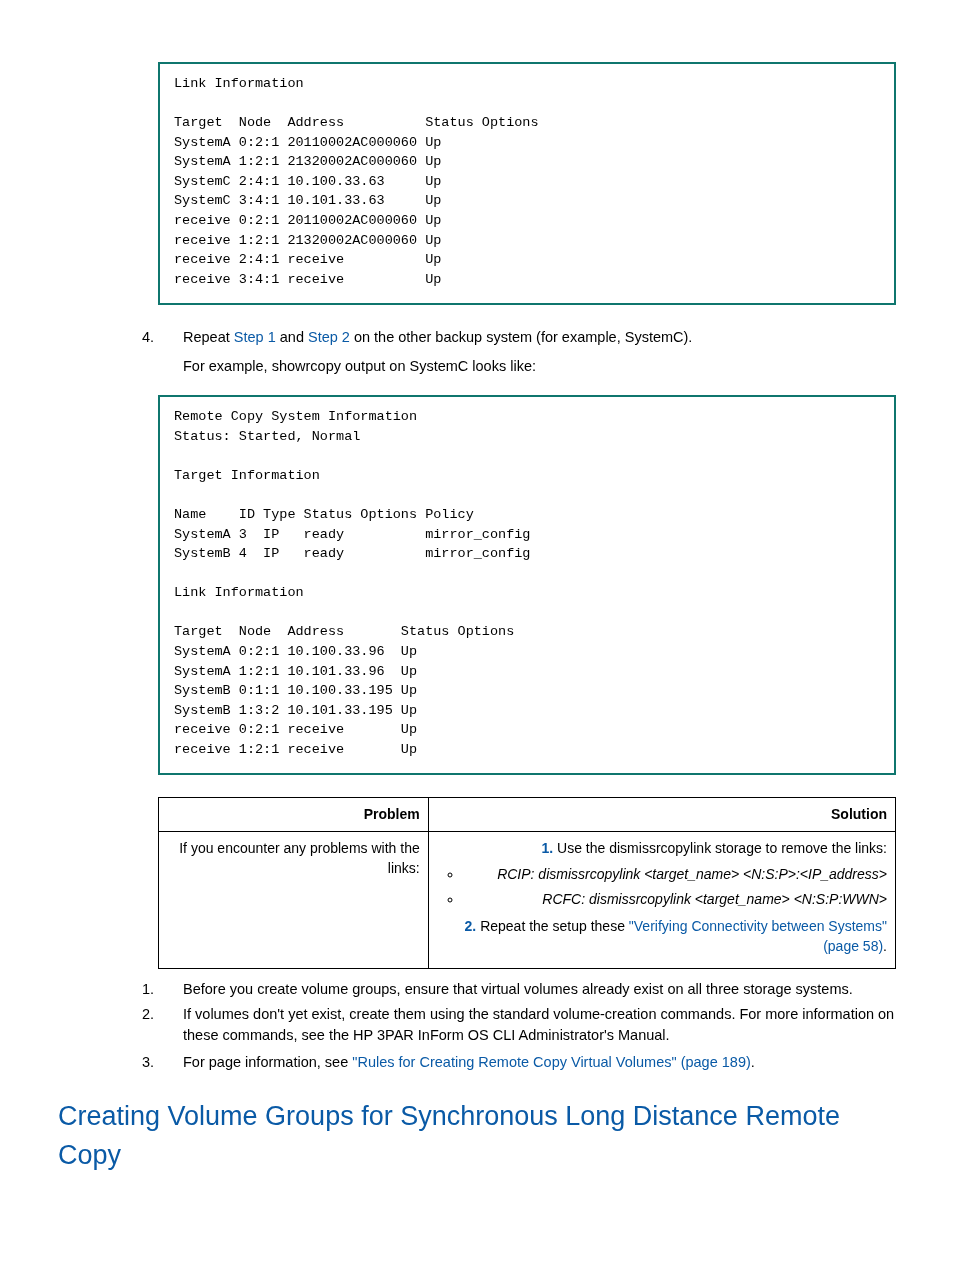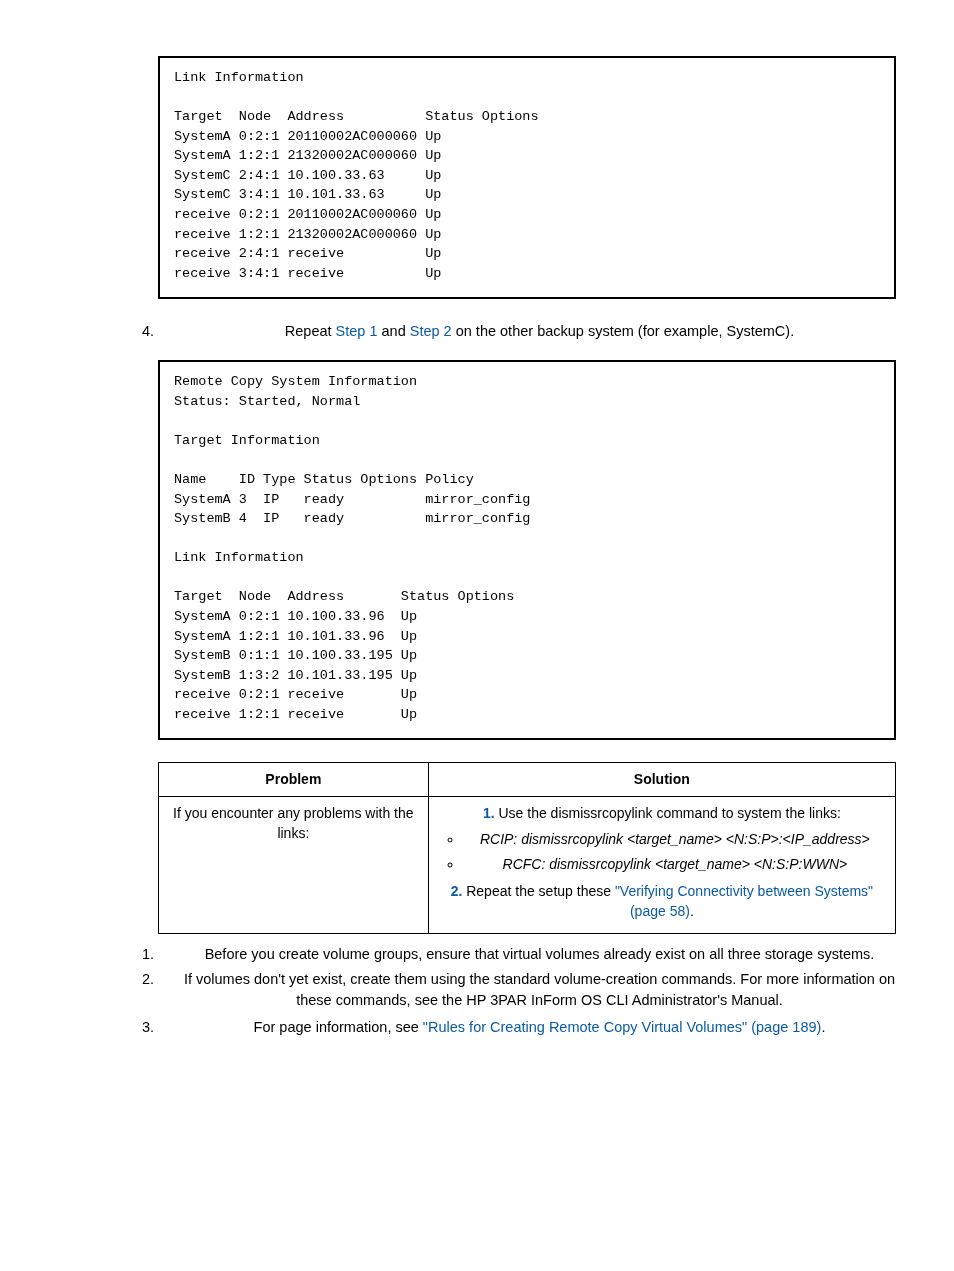--- a/index.html
+++ b/index.html
@@ -9,38 +9,37 @@
     margin: 0;
     padding: 0;
     background: #fff;
     width: 954px;
     line-height: 1.45;
   }
   .page {
     padding: 50px 58px 30px 58px;
   }
   .code-box {
-    border: 2px solid #000000;
+    border: 2px solid #0f766e;
     padding: 10px 14px 14px 14px;
     font-family: "Courier New", Courier, monospace;
     font-size: 13.5px;
     white-space: pre;
     line-height: 1.45;
     margin-left: 100px;
     margin-bottom: 22px;
-    margin-top: 6px;
+    margin-top: 12px;
   }
   ol.main-list {
     padding-left: 100px;
     margin: 0 0 18px 0;
   }
   ol.main-list > li {
     padding-left: 25px;
     margin-bottom: 4px;
-    text-align: center;
   }
   .example-sub {
     margin-top: 8px;
   }
   a.link { color: #0a5aa6; text-decoration: none; }
   h2.section {
     font-family: Arial, Helvetica, sans-serif;
     font-weight: 300;
     font-size: 27px;
     color: #0a5aa6;
@@ -54,21 +53,21 @@
     width: calc(100% - 100px);
     margin-left: 100px;
     margin-top: 6px;
     margin-bottom: 10px;
     font-size: 14px;
   }
   table.ps th, table.ps td {
     border: 1px solid #000;
     padding: 6px 8px;
     vertical-align: top;
-    text-align: center;
+    text-align: right;
   }
   table.ps th {
     font-weight: bold;
   }
   ol.solnum {
     list-style: none;
     padding-left: 0;
     margin: 0;
   }
   ol.solnum > li {
@@ -102,20 +101,21 @@
 SystemC 2:4:1 10.100.33.63     Up
 SystemC 3:4:1 10.101.33.63     Up
 receive 0:2:1 20110002AC000060 Up
 receive 1:2:1 21320002AC000060 Up
 receive 2:4:1 receive          Up
 receive 3:4:1 receive          Up</div>
 
   <ol class="main-list" start="4">
     <li>
       <span>Repeat </span><a class="link" href="#">Step 1</a><span> and </span><a class="link" href="#">Step 2</a><span> on the other backup system (for example, SystemC).</span>
+      <div class="example-sub">For example, showrcopy output on SystemC looks like:</div>
     </li>
   </ol>
 
   <div class="code-box">Remote Copy System Information
 Status: Started, Normal
 
 Target Information
 
 Name    ID Type Status Options Policy
 SystemA 3  IP   ready          mirror_config
@@ -135,21 +135,21 @@
     <tbody>
         <tr>
       <th>Problem</th>
       <th>Solution</th>
     </tr>
     <tr>
       <td>If you encounter any problems with the links:</td>
       <td>
         <ol class="solnum">
           <li>
-            <span class="num">1.</span><span> Use the dismissrcopylink command to system the links:</span>
+            <span class="num">1.</span><span> Use the dismissrcopylink storage to remove the links:</span>
             <ul class="bullets">
               <li>RCIP: dismissrcopylink &lt;target_name&gt; &lt;N:S:P&gt;:&lt;IP_address&gt;</li>
               <li>RCFC: dismissrcopylink &lt;target_name&gt; &lt;N:S:P:WWN&gt;</li>
             </ul>
           </li>
           <li>
             <span class="num">2.</span><span> Repeat the setup these </span><a class="link" href="#">"Verifying Connectivity between Systems" (page 58)</a><span>.</span>
           </li>
         </ol>
       </td>
@@ -162,17 +162,18 @@
     <li>
       <span>If volumes don't yet exist, create them using the standard volume-creation commands. For more information on these commands, see the </span><span class="italic">HP 3PAR InForm OS CLI Administrator's Manual</span><span>.</span>
     </li>
     <li>
       <div class="subinfo">
         <span>For page information, see </span><a class="link" href="#">"Rules for Creating Remote Copy Virtual Volumes" (page 189)</a><span>.</span>
       </div>
     </li>
   </ol>
 
+  <h2 class="section">Creating Volume Groups for Synchronous Long Distance Remote Copy</h2>
   <div class="para">
     
   </div>
 
 </div>
 
 </body></html>

